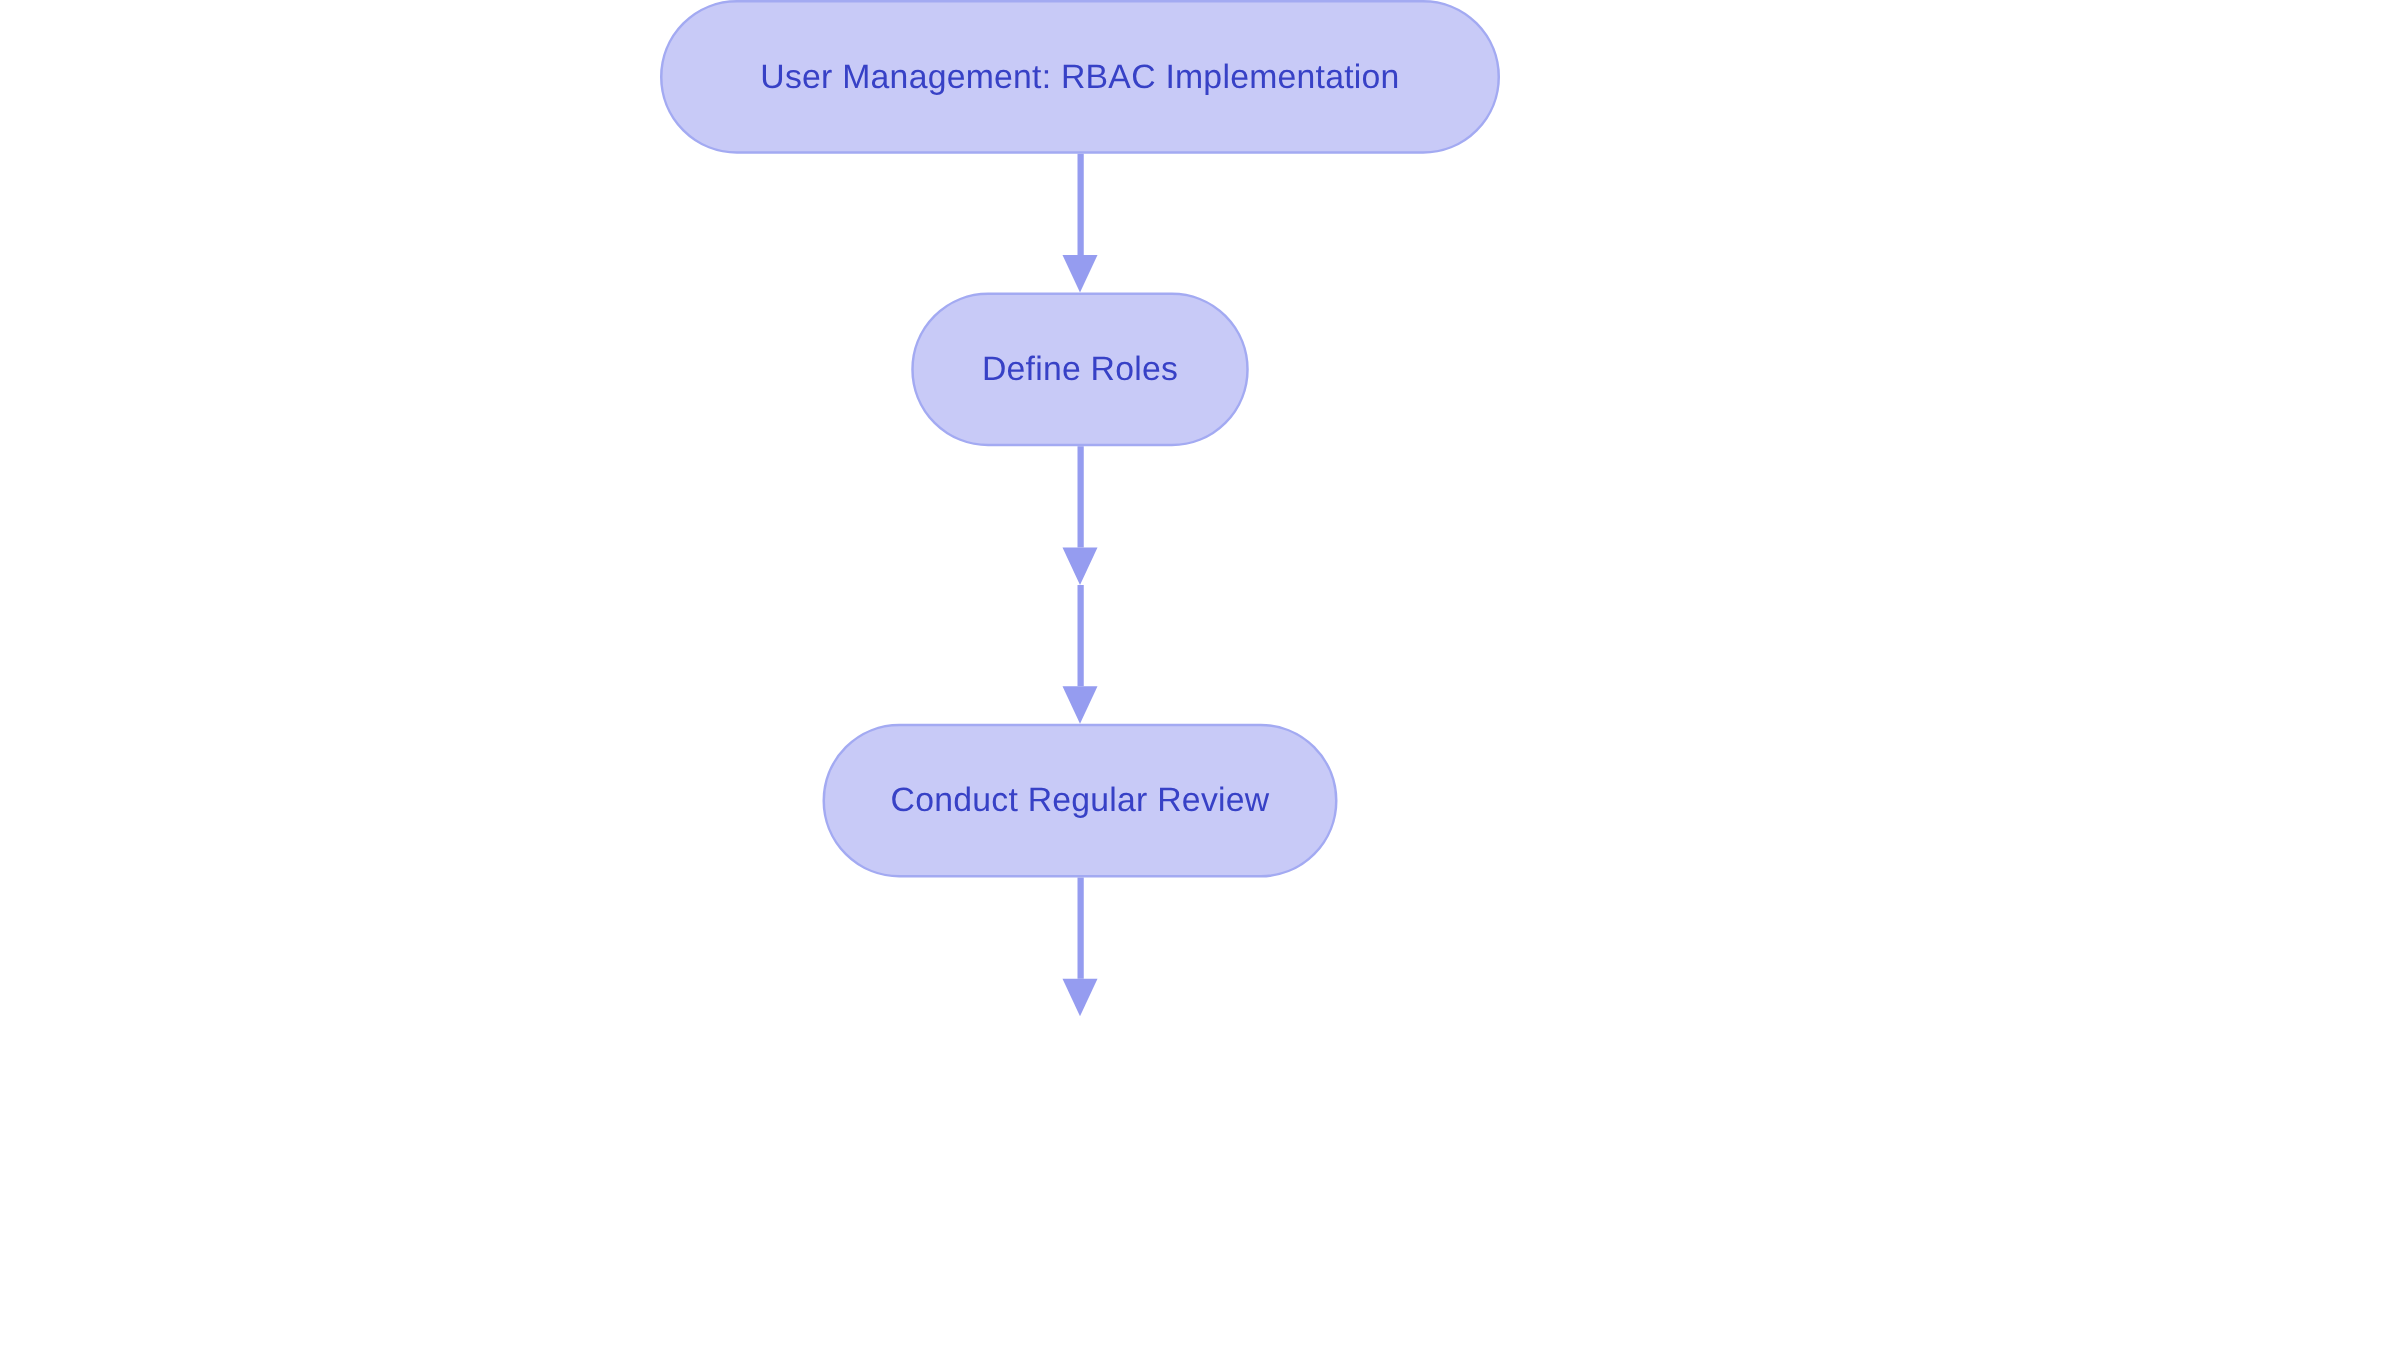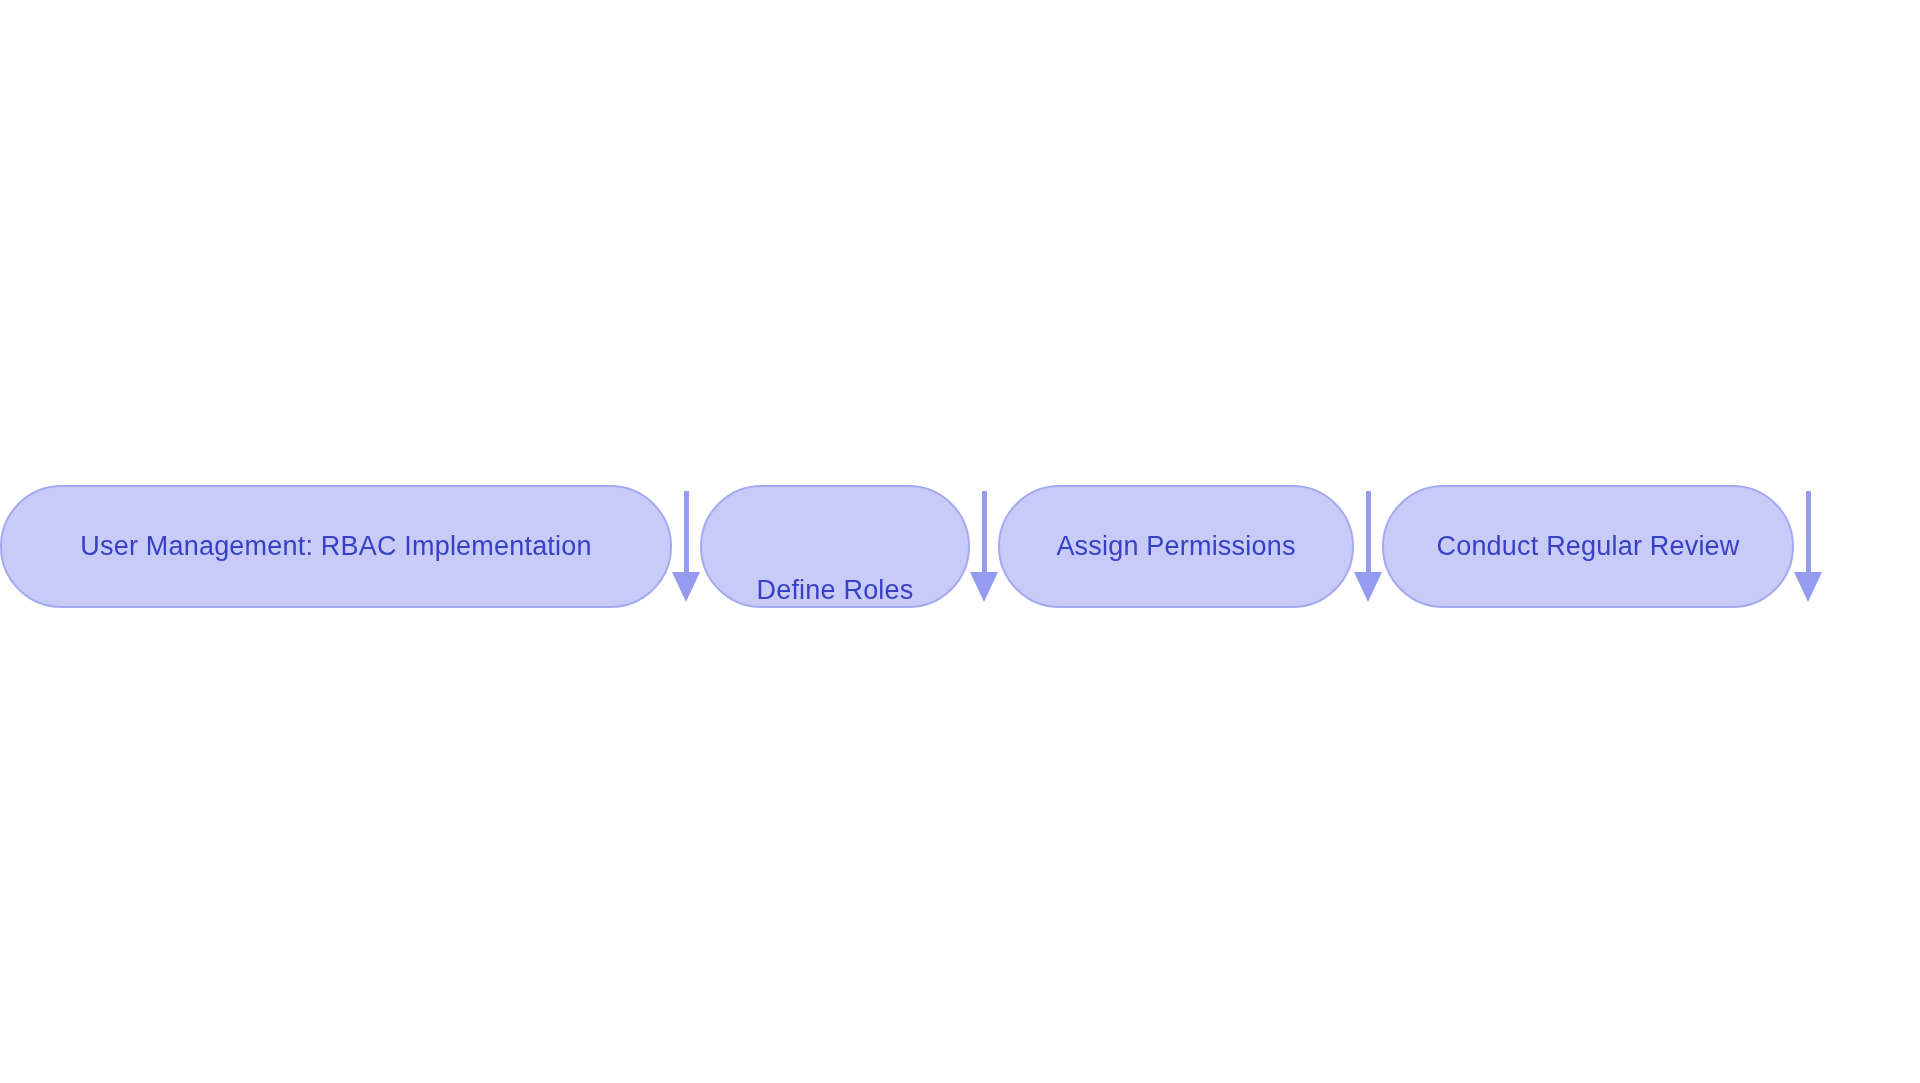--- a/index.html
+++ b/index.html
@@ -11,43 +11,44 @@
     width: 1920px;
     height: 1083px;
     overflow: hidden;
     font-family: "Liberation Sans", sans-serif;
   }
   .canvas {
     position: relative;
     width: 1728px;
     height: 1083px;
     box-sizing: border-box;
-    padding-top: 10px;
+    padding-top: 0;
     display: flex;
+    flex-direction: column;
     align-items: center;
     background: var(--background, #ffffff);
   }
   .node {
     flex: 0 0 auto;
     height: 123px;
     box-sizing: border-box;
     border-radius: 62px;
     background: var(--node-fill, #c8caf7);
     border: 2px solid var(--node-border, #a3aaf2);
     display: flex;
     align-items: center;
     justify-content: center;
     text-align: center;
     color: var(--node-text, #3741c6);
     font-size: 27px;
     letter-spacing: 0.2px;
     white-space: nowrap;
   }
   .node.n-0 { width: 672px; }
-  .node.n-1 { width: 270px; align-items: flex-end; }
+  .node.n-1 { width: 270px; }
   .node.n-2 { width: 356px; }
   .node.n-3 { width: 412px; }
   .node.n-4 { width: 272px; }
   .connector {
     flex: 0 0 auto;
     height: 111px;
     display: flex;
     flex-direction: column;
     align-items: center;
   }
@@ -80,23 +81,20 @@
 
   <div class="node n-1">
     <span>Define Roles</span>
   </div>
 
   <div class="connector">
     <div class="line"></div>
     <div class="head"></div>
   </div>
 
-  <div class="node n-2">
-    <span>Assign Permissions</span>
-  </div>
 
   <div class="connector">
     <div class="line"></div>
     <div class="head"></div>
   </div>
 
   <div class="node n-3">
     <span>Conduct Regular Review</span>
   </div>
 

